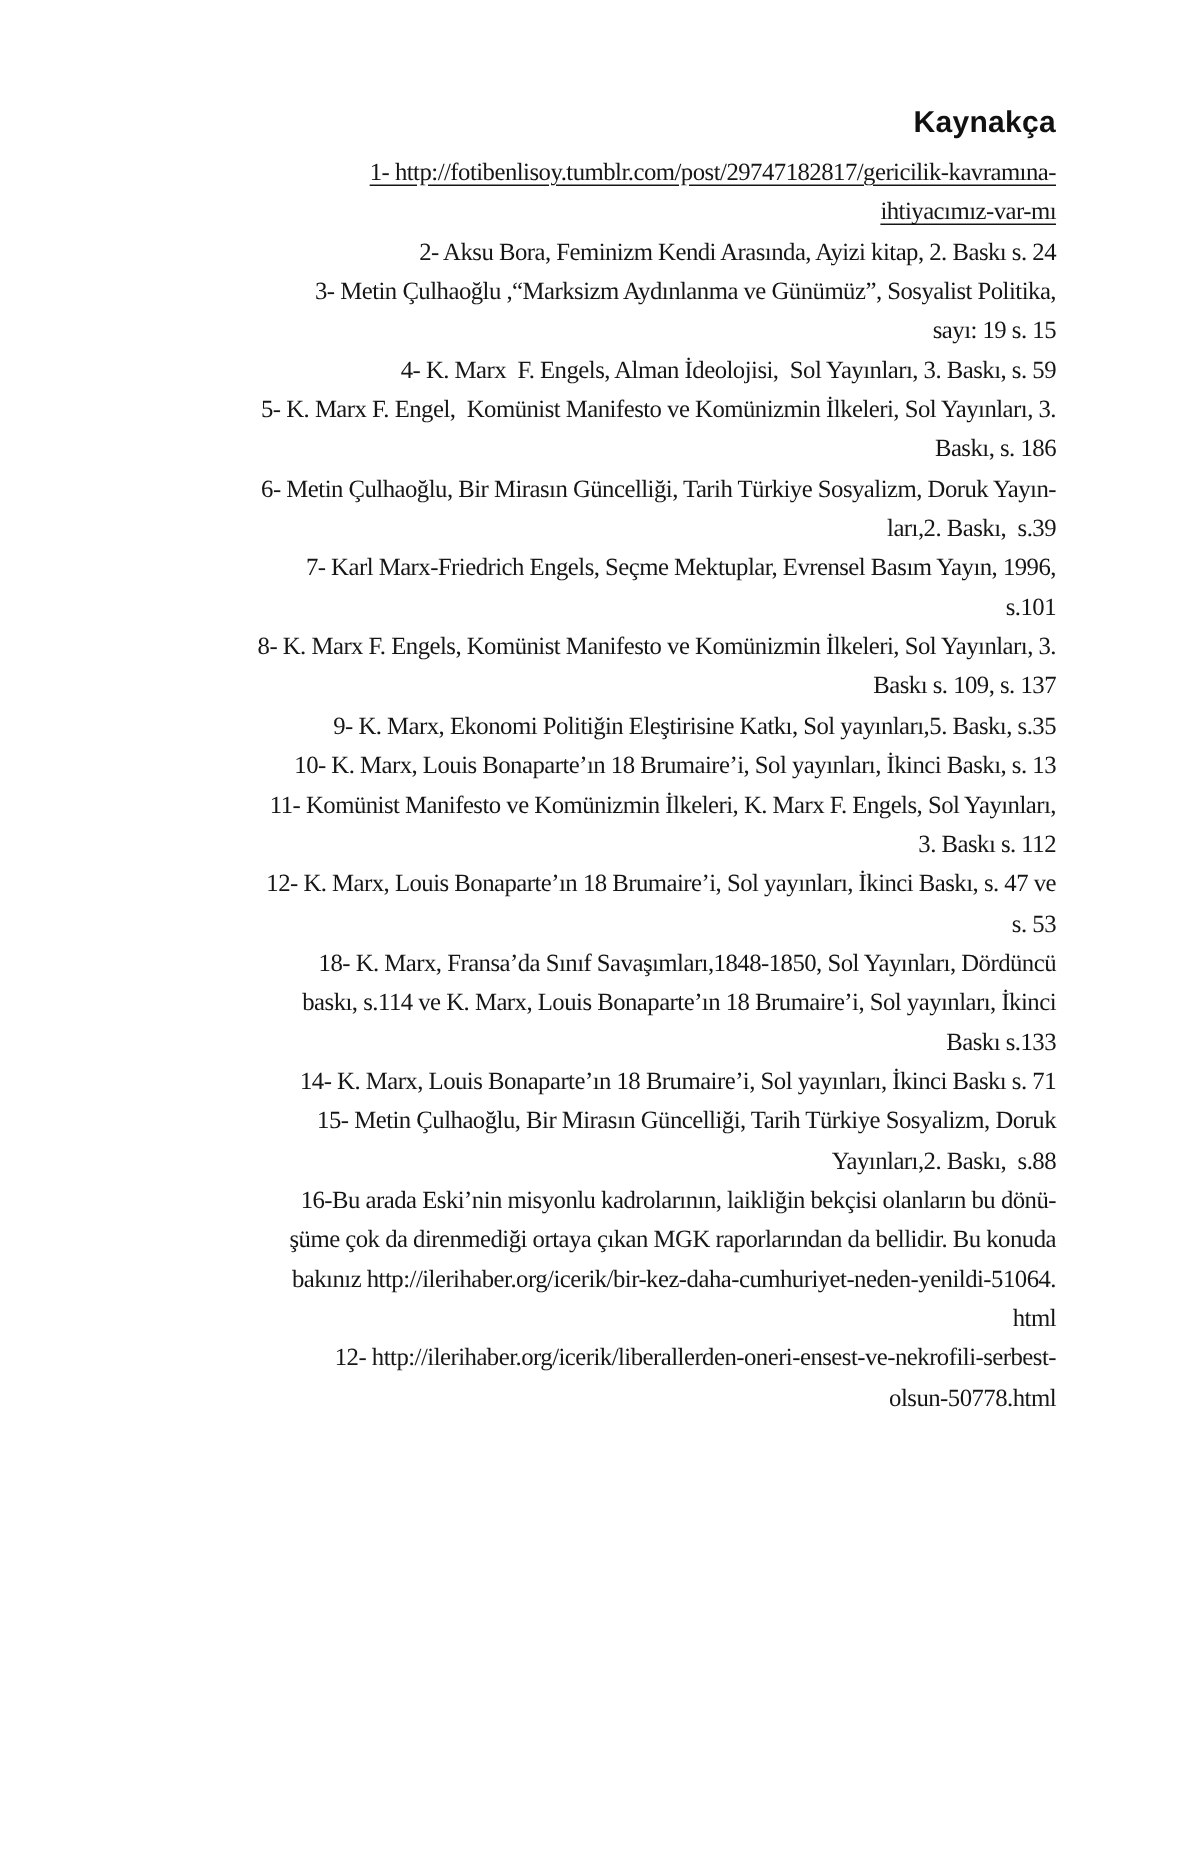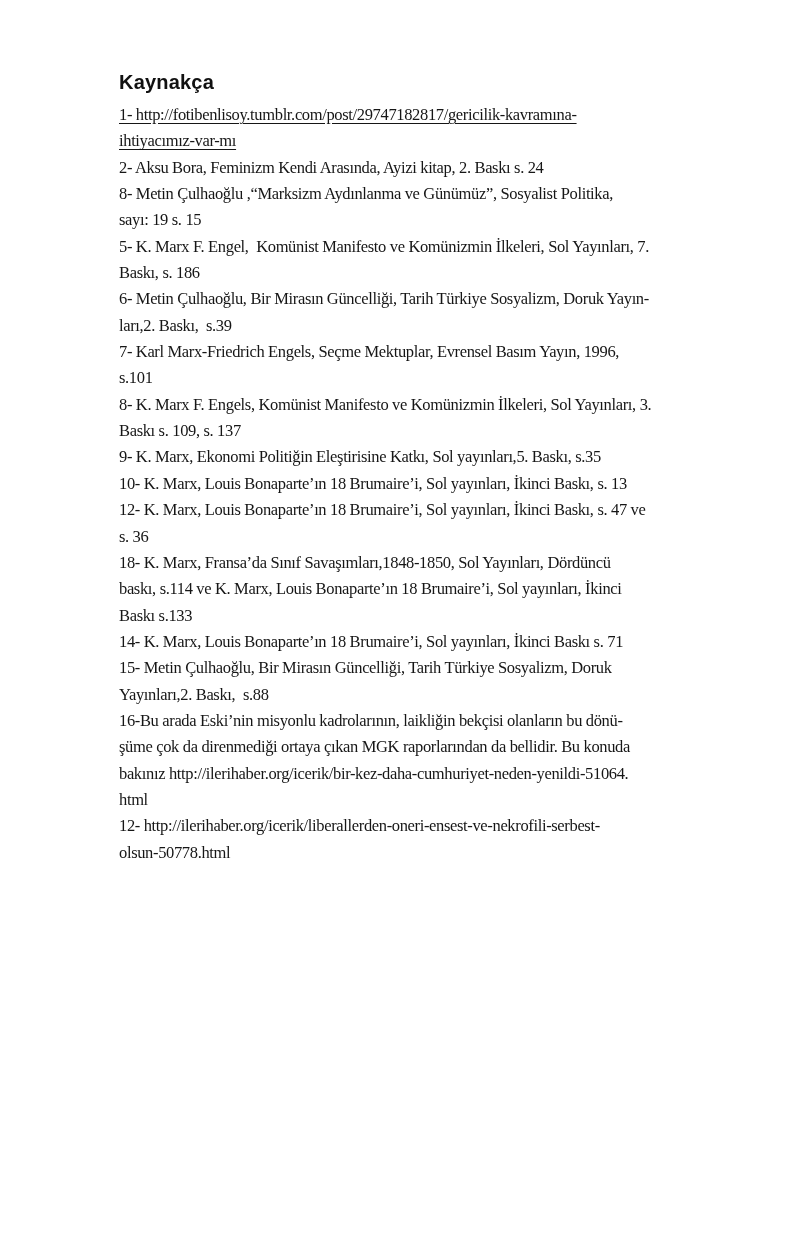--- a/index.html
+++ b/index.html
@@ -18,20 +18,21 @@
   .page {
     position: absolute;
     inset: 0;
     background: #ffffff;
   }
   .content {
     position: absolute;
     left: 119px;
     top: 70px;
     width: 585px;
+    text-align: right;
   }
   .heading {
     font-family: "Liberation Sans", sans-serif;
     font-weight: bold;
     font-size: 20px;
     line-height: 24px;
     margin: 0 0 8px 0;
     letter-spacing: 0.2px;
     color: #111111;
   }
@@ -103,27 +104,30 @@
       <p class="ref link">
         <span class="ln">1- http://fotibenlisoy.tumblr.com/post/29747182817/gericilik-kavramına-</span>
         <span class="ln">ihtiyacımız-var-mı</span>
       </p>
 
       <p class="ref">
         <span class="ln">2- Aksu Bora, Feminizm Kendi Arasında, Ayizi kitap, 2. Baskı s. 24</span>
       </p>
 
       <p class="ref">
-        <span class="ln">8- Metin Çulhaoğlu ,“Marksizm Aydınlanma ve Günümüz”, Sosyalist Politika,</span>
+        <span class="ln">3- Metin Çulhaoğlu ,“Marksizm Aydınlanma ve Günümüz”, Sosyalist Politika,</span>
         <span class="ln">sayı: 19 s. 15</span>
       </p>
 
-
-      <p class="ref">
-        <span class="ln">5- K. Marx F. Engel,  Komünist Manifesto ve Komünizmin İlkeleri, Sol Yayınları, 7.</span>
+      <p class="ref">
+        <span class="ln">4- K. Marx  F. Engels, Alman İdeolojisi,  Sol Yayınları, 3. Baskı, s. 59</span>
+      </p>
+
+      <p class="ref">
+        <span class="ln">5- K. Marx F. Engel,  Komünist Manifesto ve Komünizmin İlkeleri, Sol Yayınları, 3.</span>
         <span class="ln">Baskı, s. 186</span>
       </p>
 
       <p class="ref">
         <span class="ln">6- Metin Çulhaoğlu, Bir Mirasın Güncelliği, Tarih Türkiye Sosyalizm, Doruk Yayın-</span>
         <span class="ln">ları,2. Baskı,  s.39</span>
       </p>
 
       <p class="ref">
         <span class="ln">7- Karl Marx-Friedrich Engels, Seçme Mektuplar, Evrensel Basım Yayın, 1996,</span>
@@ -136,24 +140,28 @@
       </p>
 
       <p class="ref">
         <span class="ln">9- K. Marx, Ekonomi Politiğin Eleştirisine Katkı, Sol yayınları,5. Baskı, s.35</span>
       </p>
 
       <p class="ref">
         <span class="ln">10- K. Marx, Louis Bonaparte’ın 18 Brumaire’i, Sol yayınları, İkinci Baskı, s. 13</span>
       </p>
 
+      <p class="ref">
+        <span class="ln">11- Komünist Manifesto ve Komünizmin İlkeleri, K. Marx F. Engels, Sol Yayınları,</span>
+        <span class="ln">3. Baskı s. 112</span>
+      </p>
 
       <p class="ref">
         <span class="ln">12- K. Marx, Louis Bonaparte’ın 18 Brumaire’i, Sol yayınları, İkinci Baskı, s. 47 ve</span>
-        <span class="ln">s. 36</span>
+        <span class="ln">s. 53</span>
       </p>
 
       <p class="ref">
         <span class="ln">18- K. Marx, Fransa’da Sınıf Savaşımları,1848-1850, Sol Yayınları, Dördüncü</span>
         <span class="ln">baskı, s.114 ve K. Marx, Louis Bonaparte’ın 18 Brumaire’i, Sol yayınları, İkinci</span>
         <span class="ln">Baskı s.133</span>
       </p>
 
       <p class="ref">
         <span class="ln">14- K. Marx, Louis Bonaparte’ın 18 Brumaire’i, Sol yayınları, İkinci Baskı s. 71</span>

